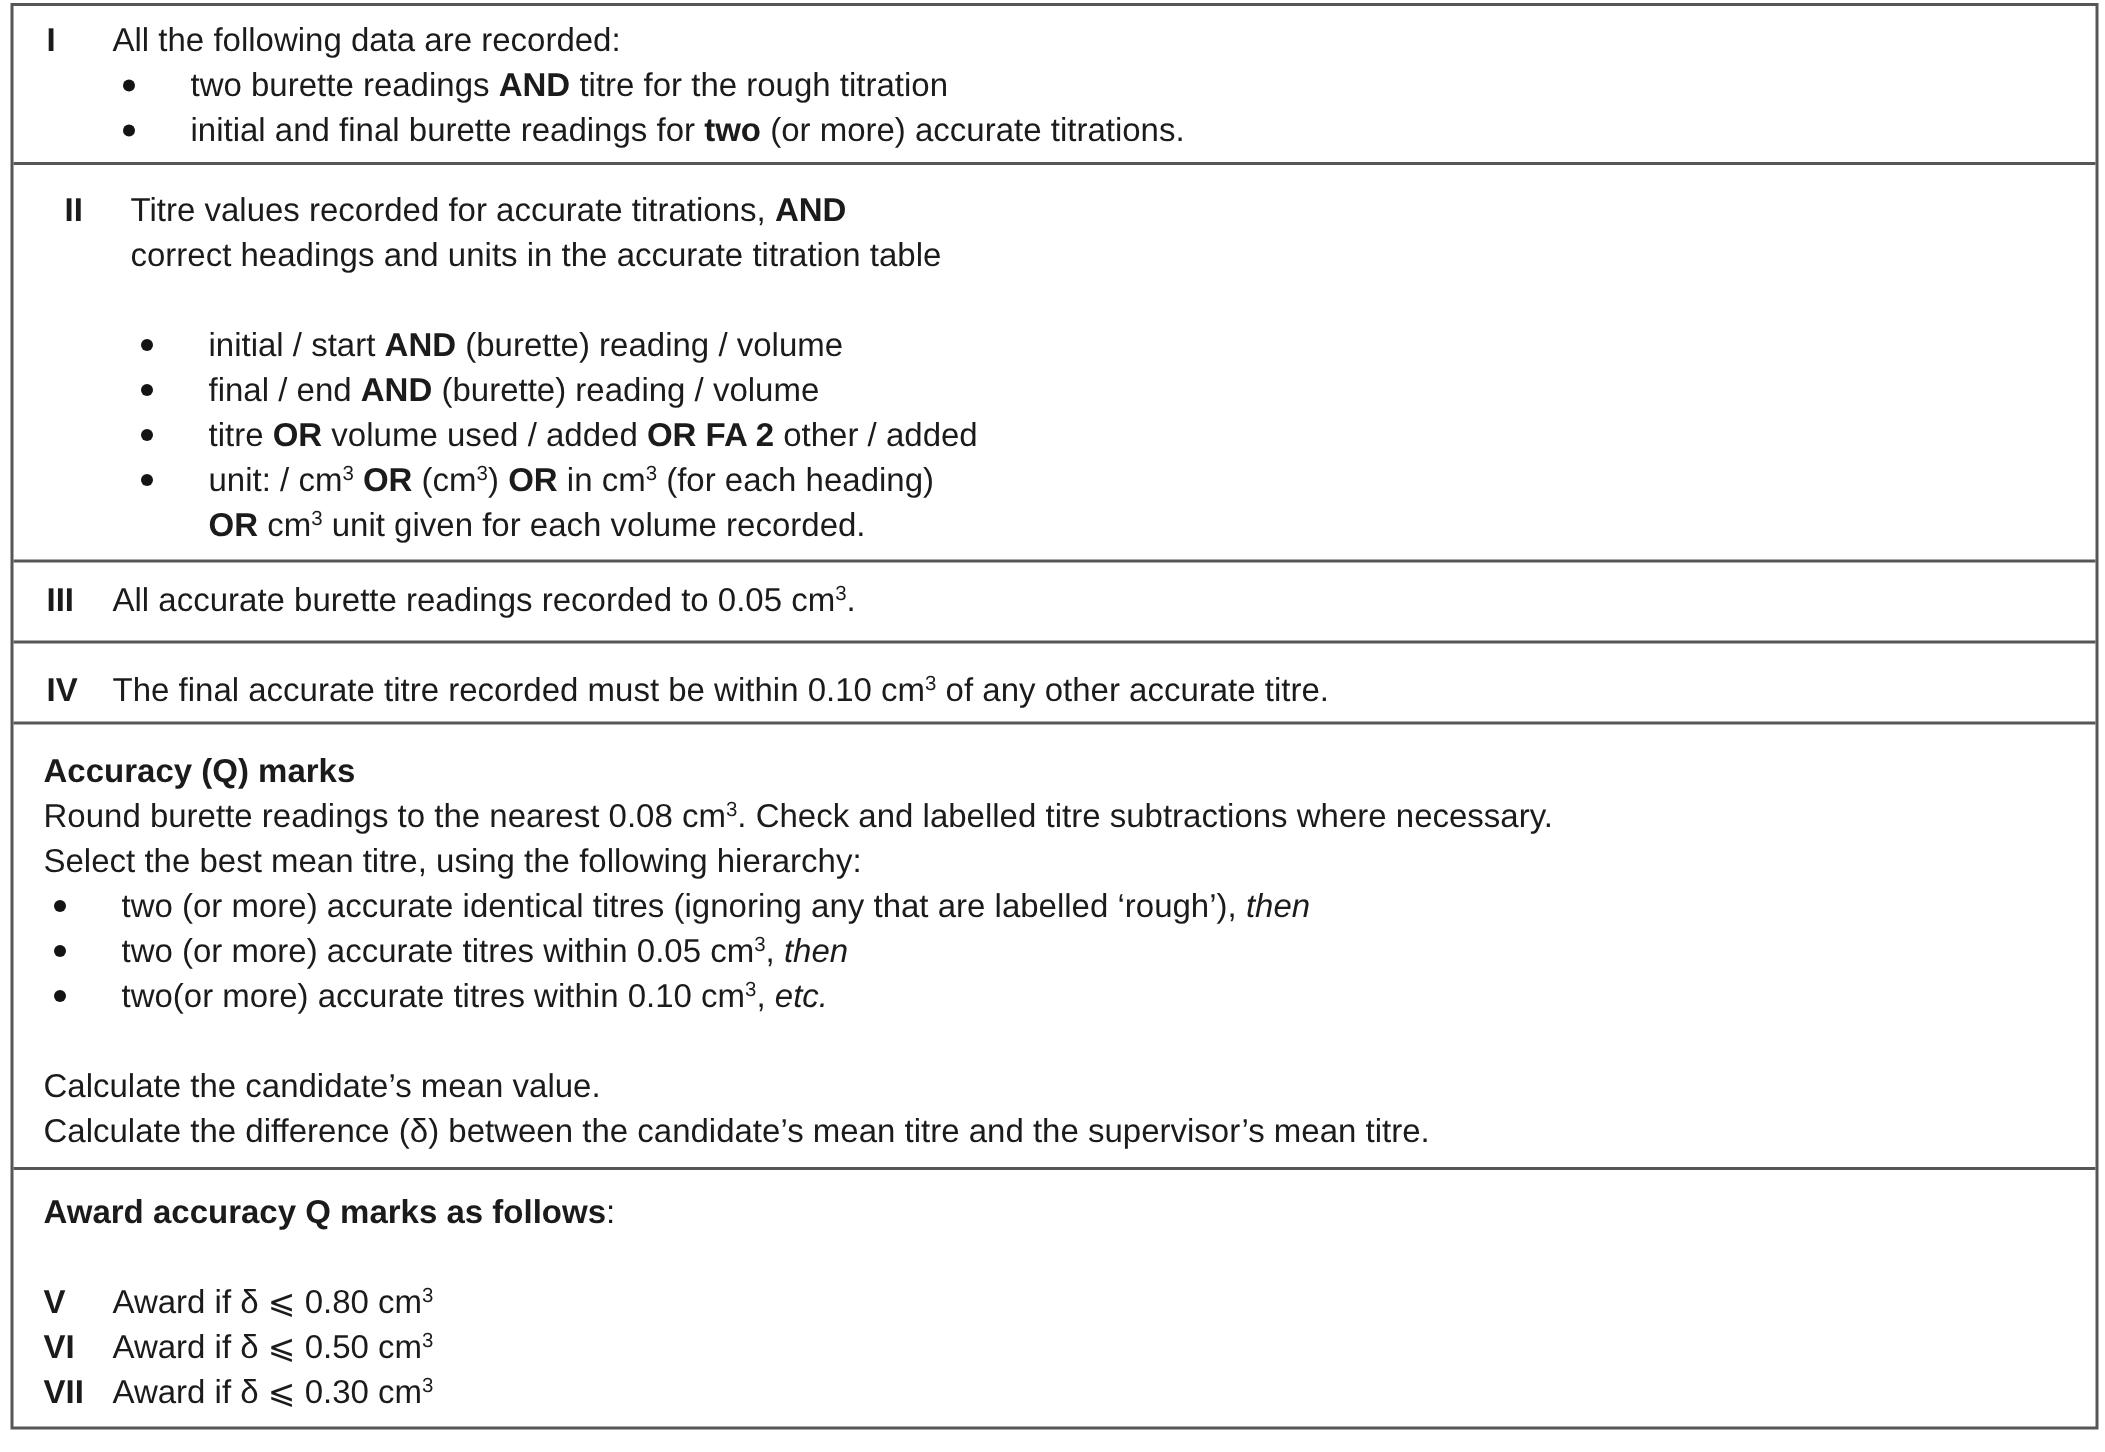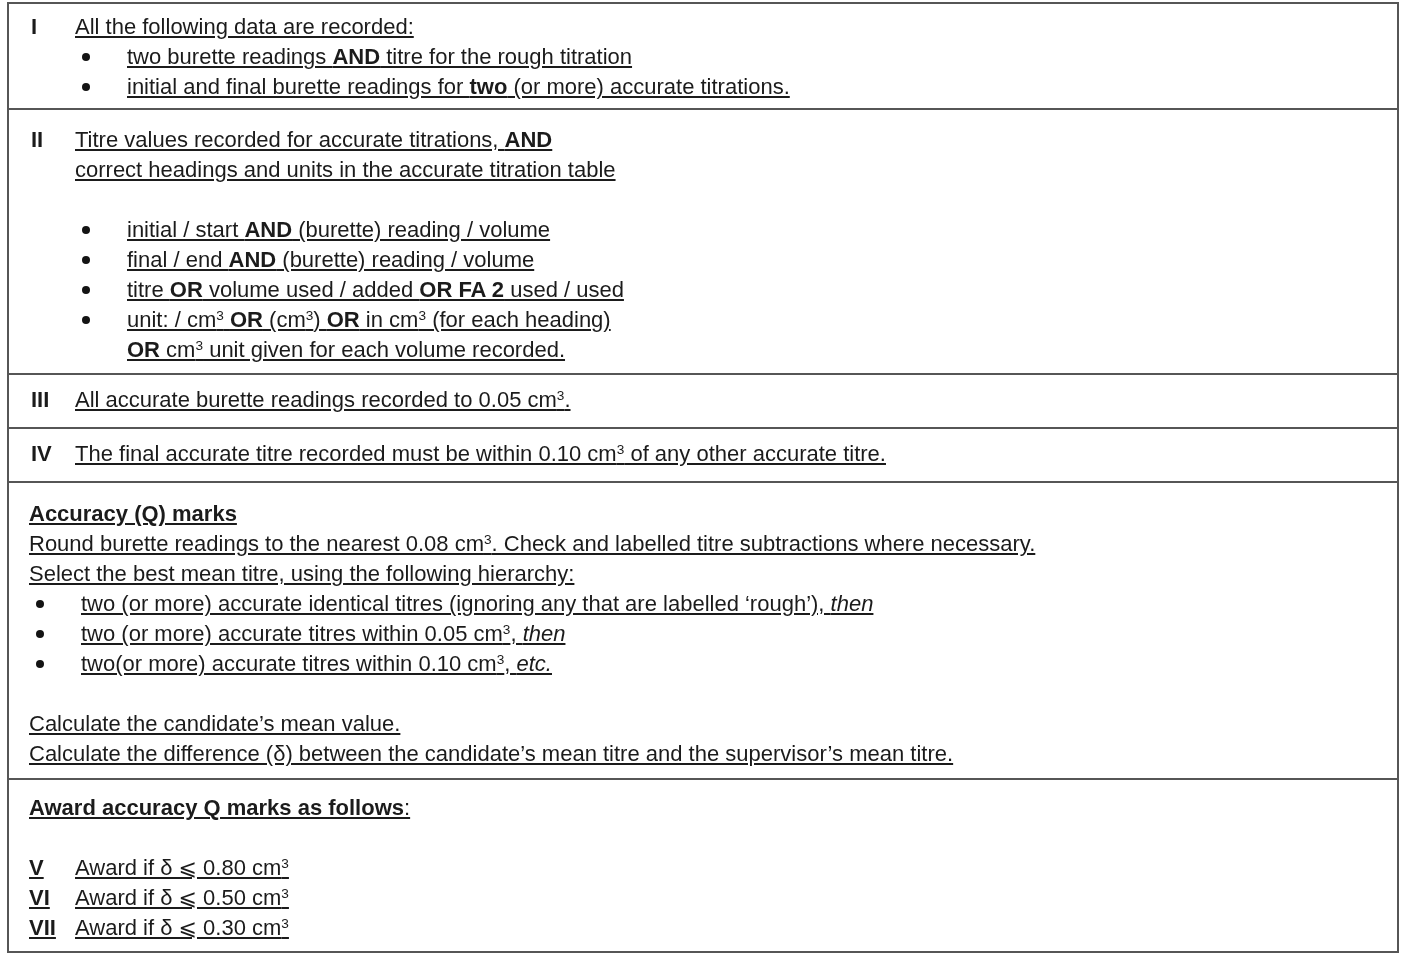--- a/index.html
+++ b/index.html
@@ -23,33 +23,33 @@
     border: 2px solid #565656;
     background: #ffffff;
   }
   .row {
     box-sizing: border-box;
     display: flex;
     align-items: flex-start;
   }
   .row + .row { border-top: 2px solid #565656; }
   .row-I        { min-height: 104px; padding-top: 8px;  }
-  .row-II       { min-height: 265px; padding-top: 15px; }
+  .row-II       { min-height: 265px; padding-top: 15px; padding-left: 12px; }
   .row-III      { min-height: 54px;  padding-top: 10px; }
-  .row-IV       { min-height: 54px;  padding-top: 10px; }
+  .row-IV       { min-height: 54px;  padding-top: 10px; align-items: center; }
   .row-accuracy { min-height: 297px; padding-top: 16px; padding-left: 20px; padding-right: 26px; }
   .row-award    { min-height: 173px; padding-top: 13px; padding-left: 20px; justify-content: flex-end; }
   .row-label {
     box-sizing: border-box;
     width: 66px;
     padding-left: 22px;
     font-weight: 700;
     flex-shrink: 0;
   }
-  .row-content { flex: 1; padding-right: 18px; text-decoration: underline; }
+  .row-content { flex: 1; padding-right: 18px; }
   .line { min-height: 30px; }
   .spacer { height: 30px; }
   .bullet-item { display: flex; align-items: flex-start; }
   .bullet-marker {
     width: 8px;
     height: 8px;
     border-radius: 50%;
     background: #141414;
     margin: 11px 0 0 7px;
     flex-shrink: 0;
@@ -103,21 +103,21 @@
           </div>
           <div class="bullet-item">
             <span class="bullet-marker"></span>
             <div class="bullet-text">
               <div class="line"><span class="seg">final / end </span><span class="seg seg-b">AND</span><span class="seg"> (burette) reading / volume</span></div>
             </div>
           </div>
           <div class="bullet-item">
             <span class="bullet-marker"></span>
             <div class="bullet-text">
-              <div class="line"><span class="seg">titre </span><span class="seg seg-b">OR</span><span class="seg"> volume used / added </span><span class="seg seg-b">OR FA 2</span><span class="seg"> used / used</span></div>
+              <div class="line"><span class="seg">titre </span><span class="seg seg-b">OR</span><span class="seg"> volume used / added </span><span class="seg seg-b">OR FA 2</span><span class="seg"> other / added</span></div>
             </div>
           </div>
           <div class="bullet-item">
             <span class="bullet-marker"></span>
             <div class="bullet-text">
               <div class="line"><span class="seg">unit: / cm</span><span class="seg seg-sup">3</span><span class="seg"> </span><span class="seg seg-b">OR</span><span class="seg"> (cm</span><span class="seg seg-sup">3</span><span class="seg">) </span><span class="seg seg-b">OR</span><span class="seg"> in cm</span><span class="seg seg-sup">3</span><span class="seg"> (for each heading)</span></div>
               <div class="line"><span class="seg seg-b">OR</span><span class="seg"> cm</span><span class="seg seg-sup">3</span><span class="seg"> unit given for each volume recorded.</span></div>
             </div>
           </div>
         </div>

